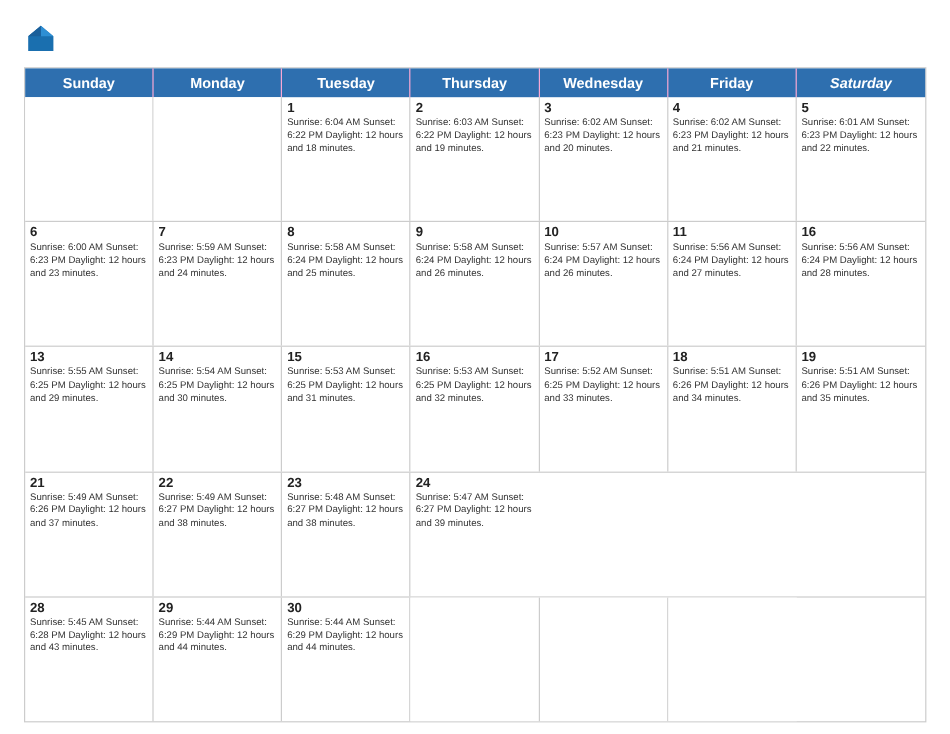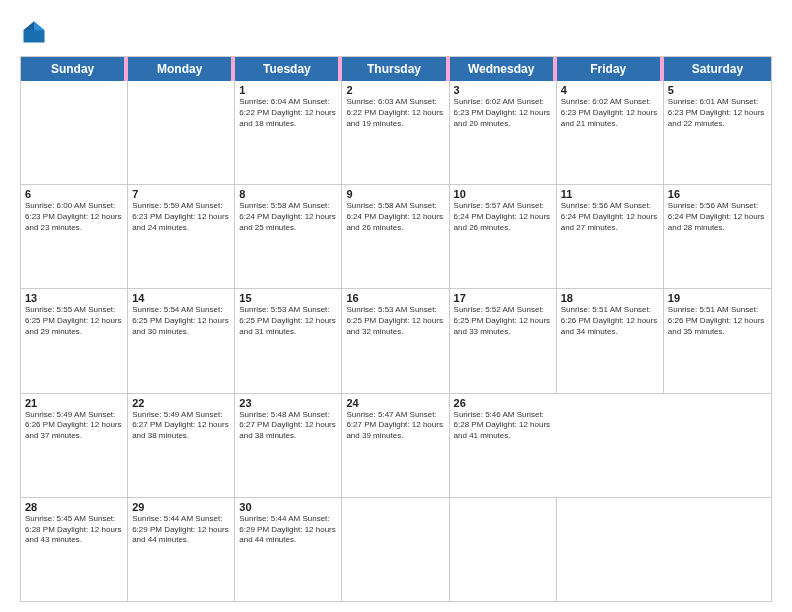--- a/index.html
+++ b/index.html
@@ -62,23 +62,23 @@
       display: grid;
       grid-template-columns: repeat(7, 1fr);
       background: #2e6faf;
     }
     .cal-header-cell {
       color: #fff;
       font-size: 12px;
       font-weight: bold;
       text-align: center;
       padding: 5px 2px;
-      border-right: 4px solid #f9a8d4;
-    }
-    .cal-header-cell:last-child { border-right: none; }
+      border-right: 1px solid #f9a8d4;
+    }
+    .cal-header-cell:last-child { border-right: none; font-style: italic; }
     .cal-body {
       flex: 1;
       display: flex;
       flex-direction: column;
     }
     .cal-row {
       display: grid;
       grid-template-columns: repeat(7, 1fr);
       flex: 1;
       border-top: 1px solid #ccc;
@@ -280,26 +280,20 @@
             <div class="day-info">Sunrise: 5:48 AM
 Sunset: 6:27 PM
 Daylight: 12 hours and 38 minutes.</div>
           </div>
           <div class="cal-cell">
             <span class="day-number">24</span>
             <div class="day-info">Sunrise: 5:47 AM
 Sunset: 6:27 PM
 Daylight: 12 hours and 39 minutes.</div>
           </div>
-          <div class="cal-cell">
-            <span class="day-number">26</span>
-            <div class="day-info">Sunrise: 5:46 AM
-Sunset: 6:28 PM
-Daylight: 12 hours and 41 minutes.</div>
-          </div>
         </div>
         <div class="cal-row">
           <div class="cal-cell">
             <span class="day-number">28</span>
             <div class="day-info">Sunrise: 5:45 AM
 Sunset: 6:28 PM
 Daylight: 12 hours and 43 minutes.</div>
           </div>
           <div class="cal-cell">
             <span class="day-number">29</span>

